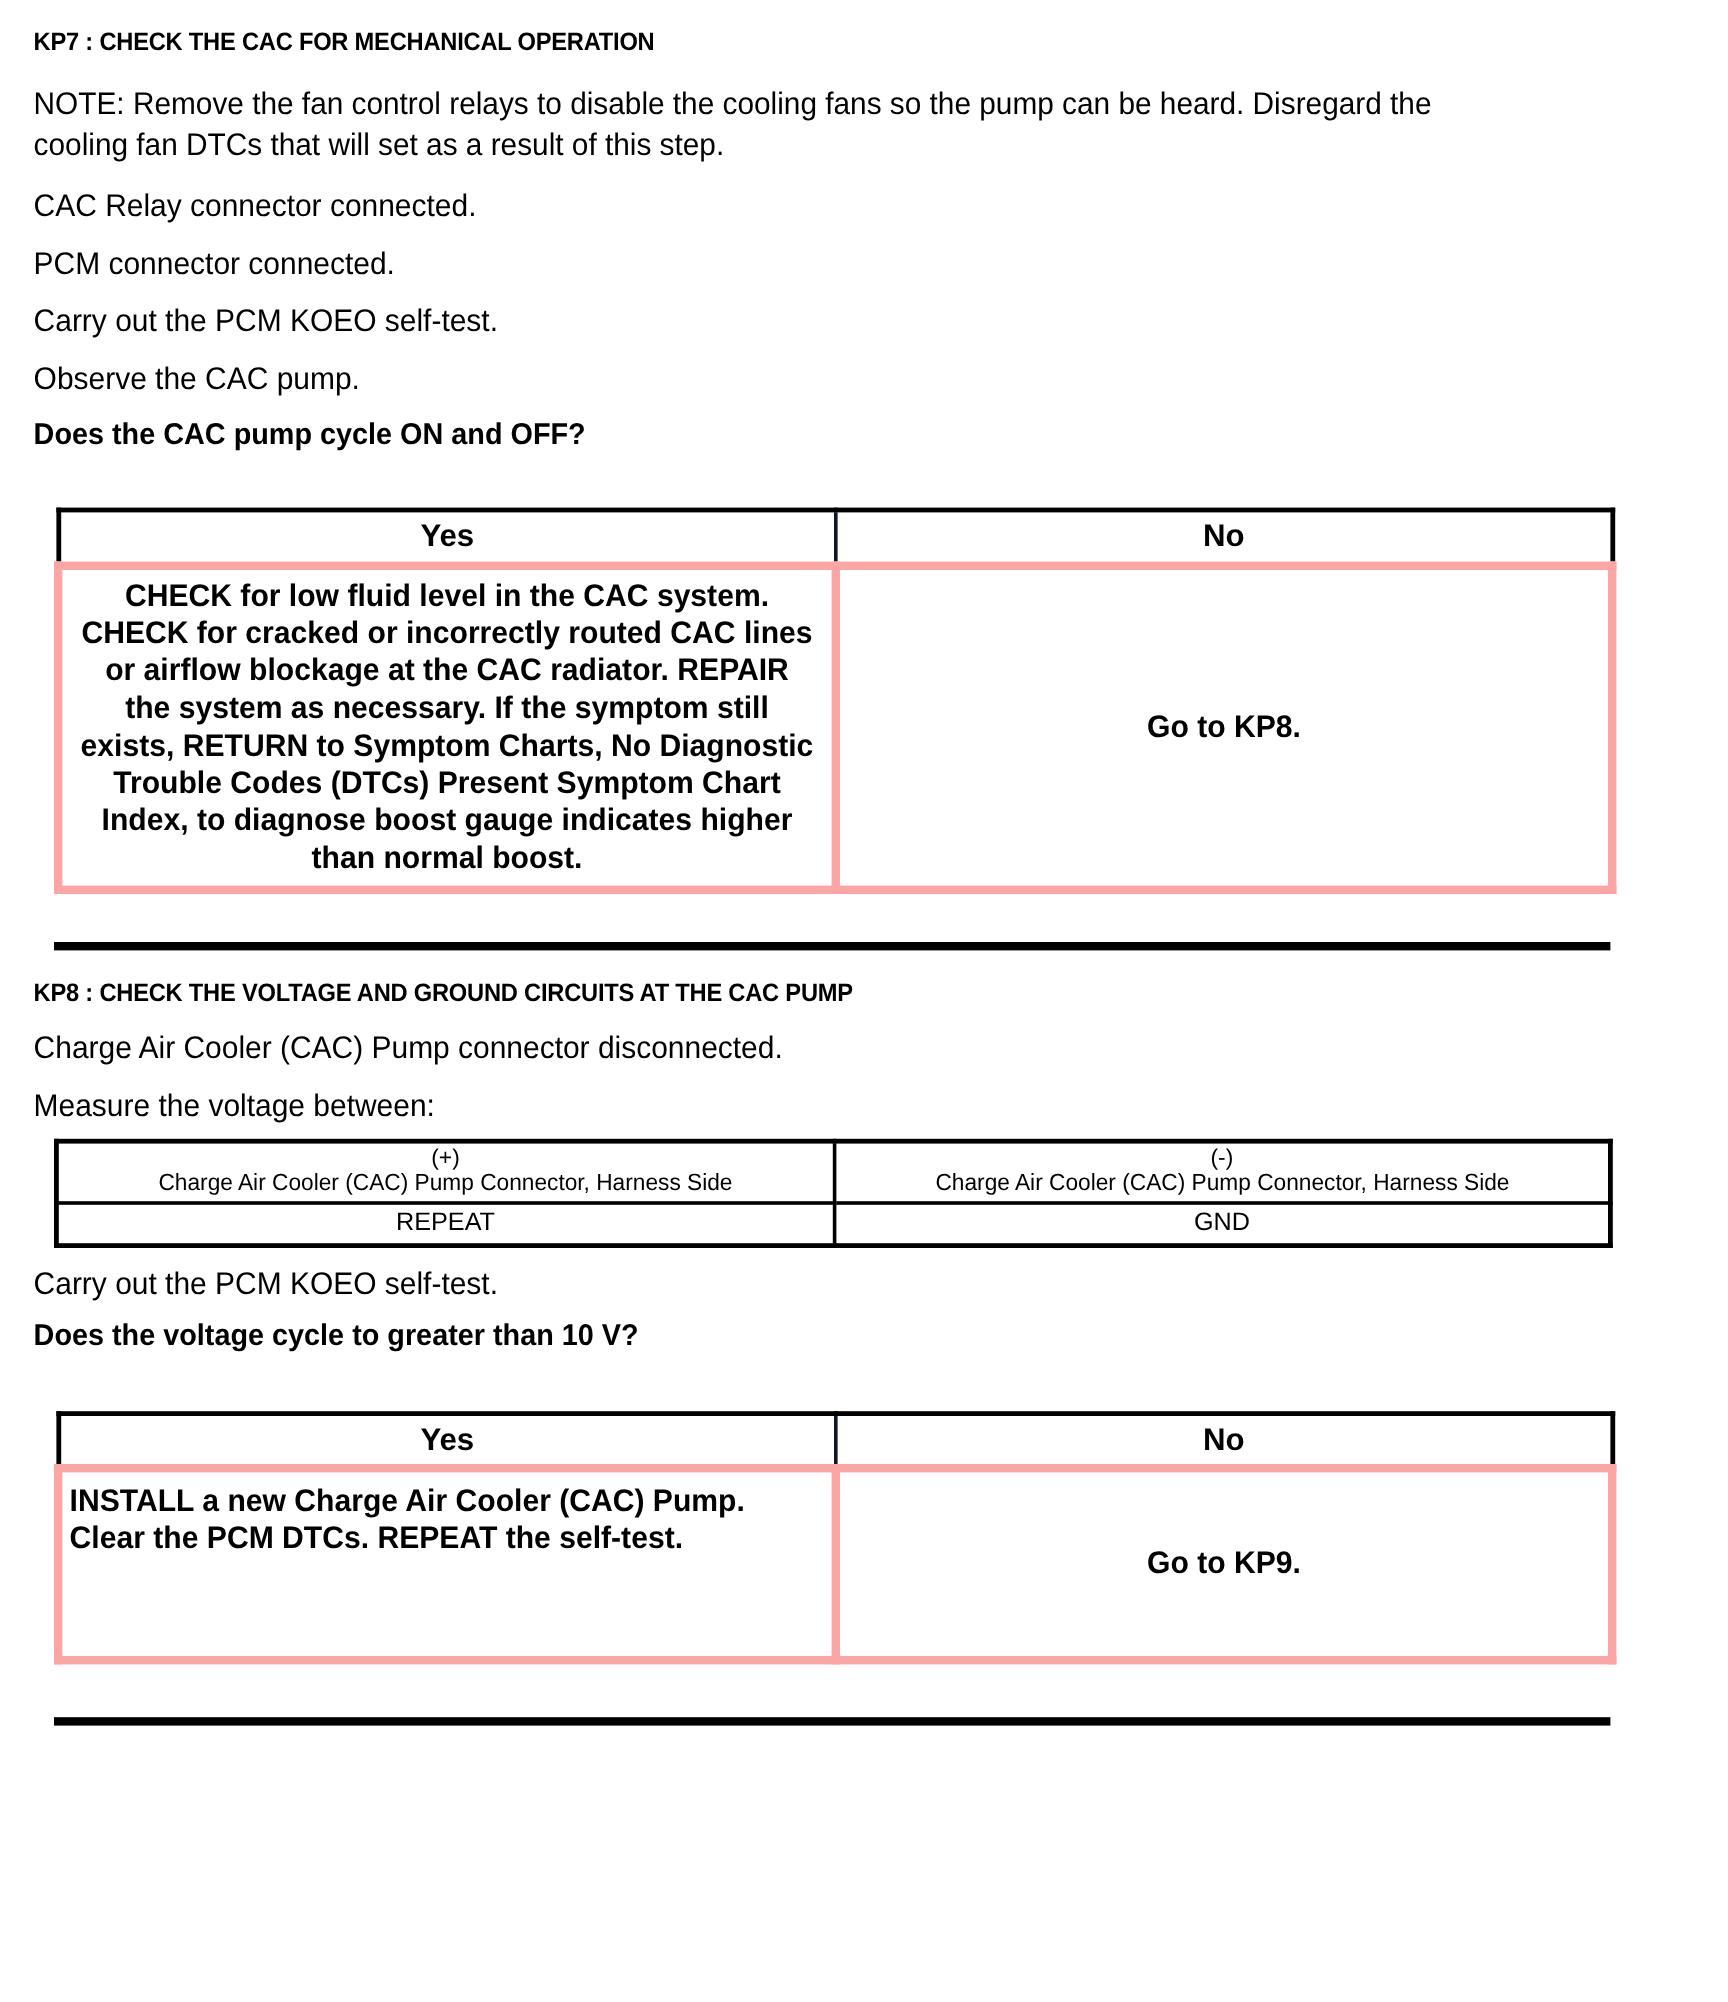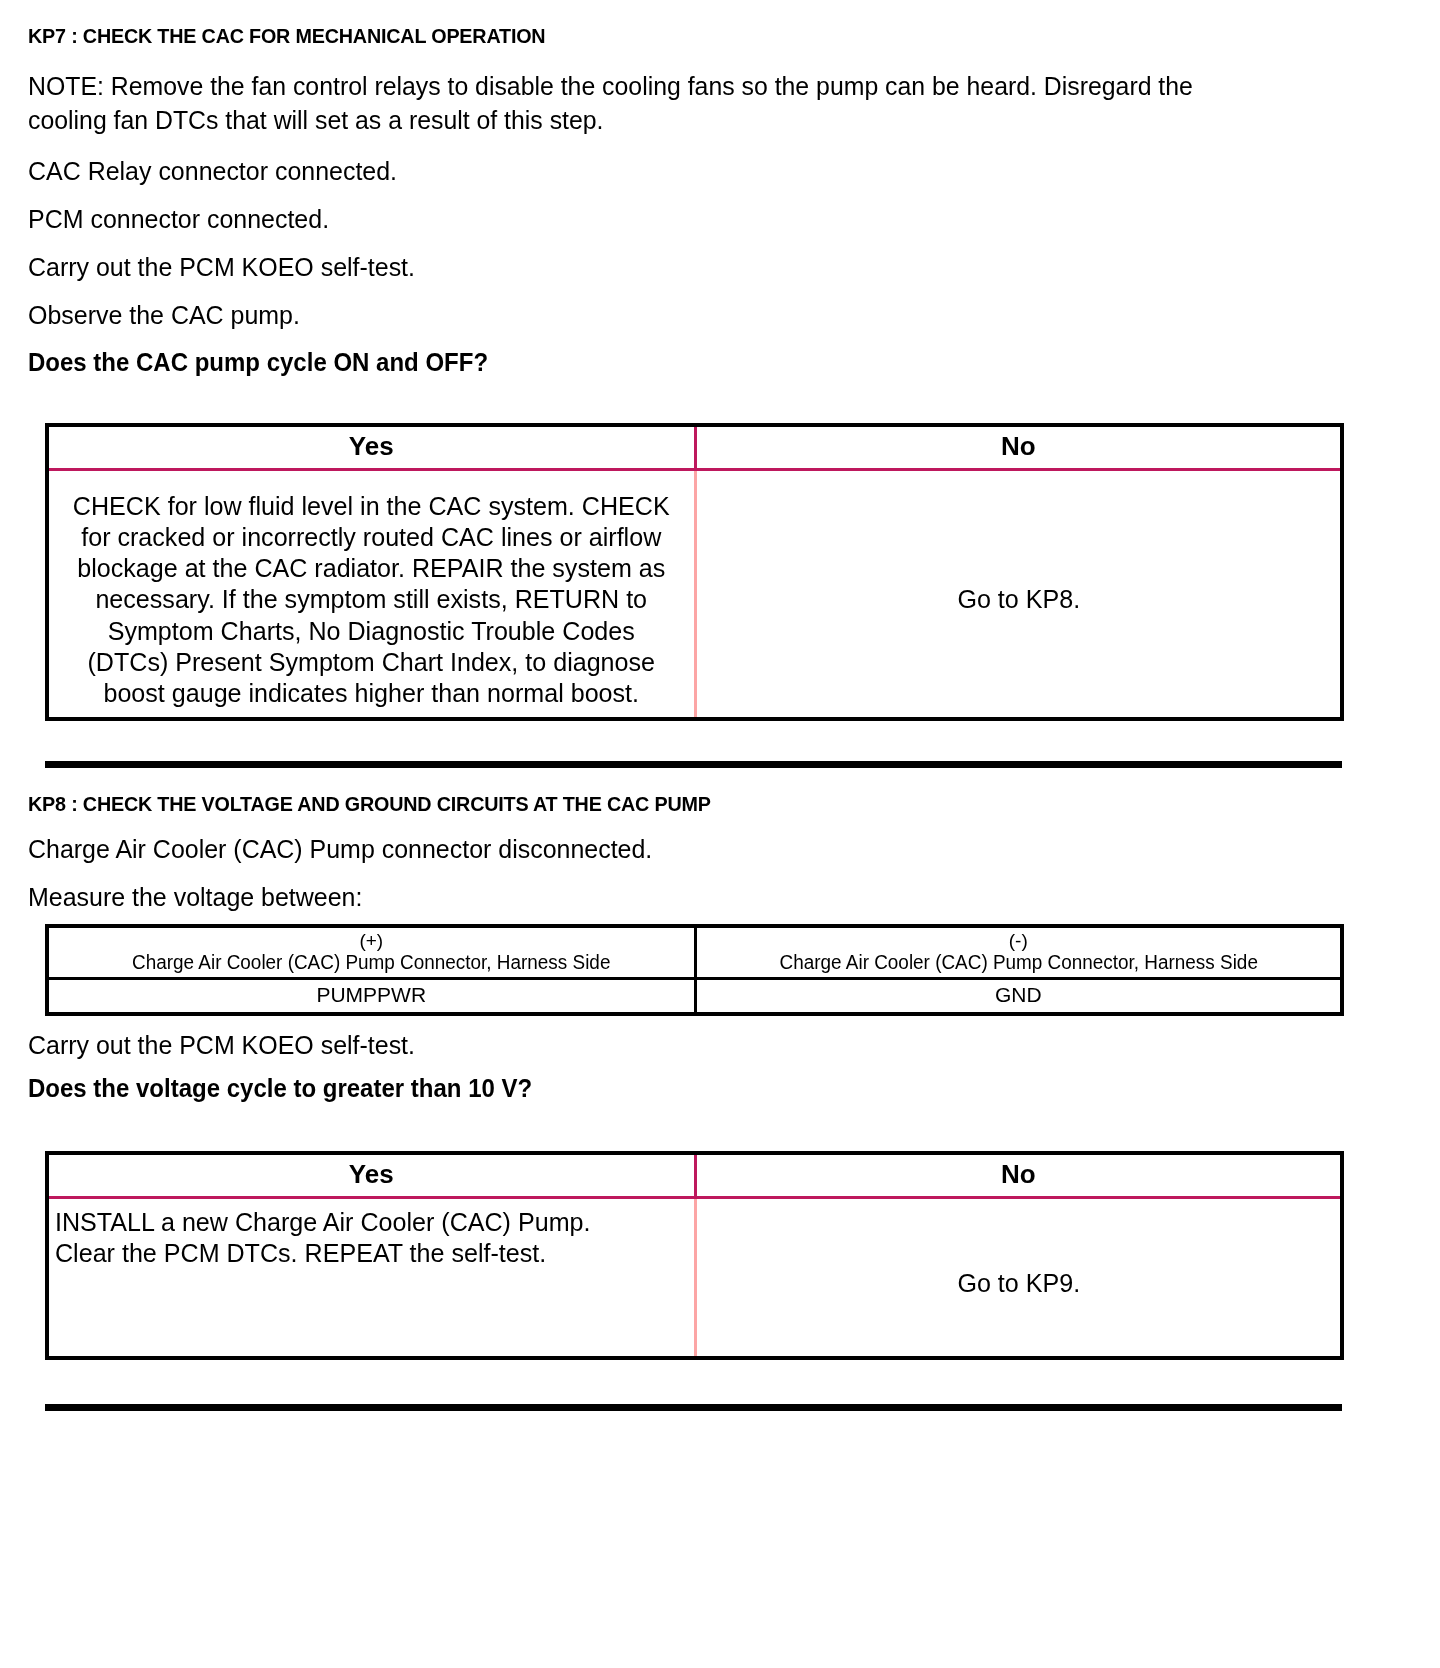--- a/index.html
+++ b/index.html
@@ -61,34 +61,34 @@
     margin: 0 5px 0 25px;
     border: 4px solid #000;
     border-collapse: collapse;
     width: 1295px;
     table-layout: fixed;
     background: #fff;
   }
   .yn-table col.c1 { width: 648px; }
   .yn-table col.c2 { width: 647px; }
   .yn-table th {
-    border: 3px solid #be185d;
+    border: 3px solid #0f172a;
     font-size: 26px;
     font-weight: bold;
     text-align: center;
     padding: 5px 0 7px 0;
     line-height: 1.1;
   }
   .yn-table td {
-    border: 3px solid #fca5a5;
-    font-size: 26px;
-    font-weight: normal;
+    border: 7px solid #fca5a5;
+    font-size: 26px;
+    font-weight: bold;
     vertical-align: middle;
     line-height: 1.20;
-    padding: 20px 4px 8px 4px;
+    padding: 6px 4px 8px 4px;
   }
   .yn-table td.center { text-align: center; }
   .yn-table td.leftcell {
     text-align: left;
     vertical-align: top;
     padding-left: 6px;
     padding-top: 8px;
   }
   .cell-text {
     transform: scaleX(0.965);
@@ -221,21 +221,21 @@
               <span class="sign">(+)</span>
               <span class="desc">Charge Air Cooler (CAC) Pump Connector, Harness Side</span>
             </td>
             <td>
               <span class="sign">(-)</span>
               <span class="desc">Charge Air Cooler (CAC) Pump Connector, Harness Side</span>
             </td>
           </tr>
           <tr>
             <td>
-              <span class="circ">PUMPPWR</span>
+              <span class="circ">REPEAT</span>
             </td>
             <td>
               <span class="circ">GND</span>
             </td>
           </tr>
         </tbody>
       </table>
     </div>
 
     <div class="body-line tight">Carry out the PCM KOEO self-test.</div>

